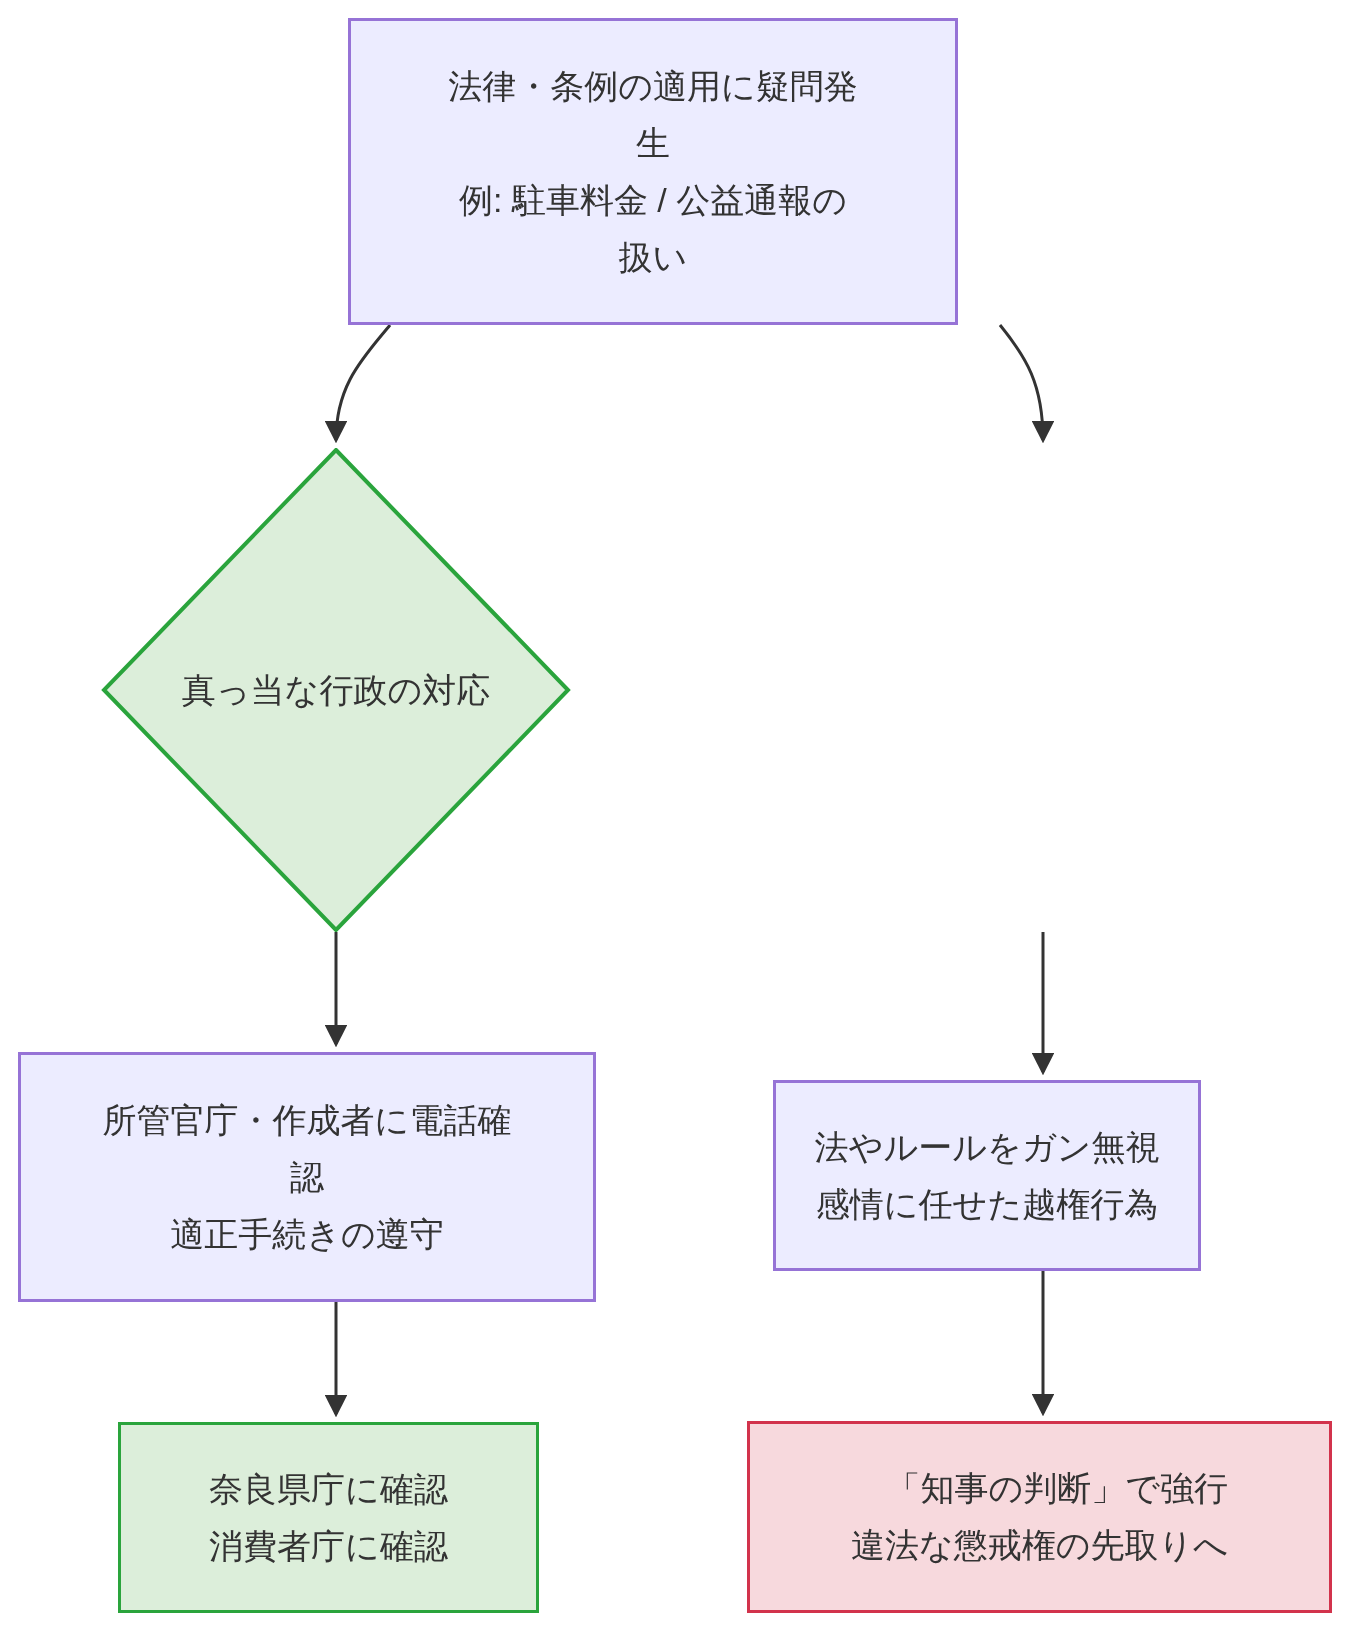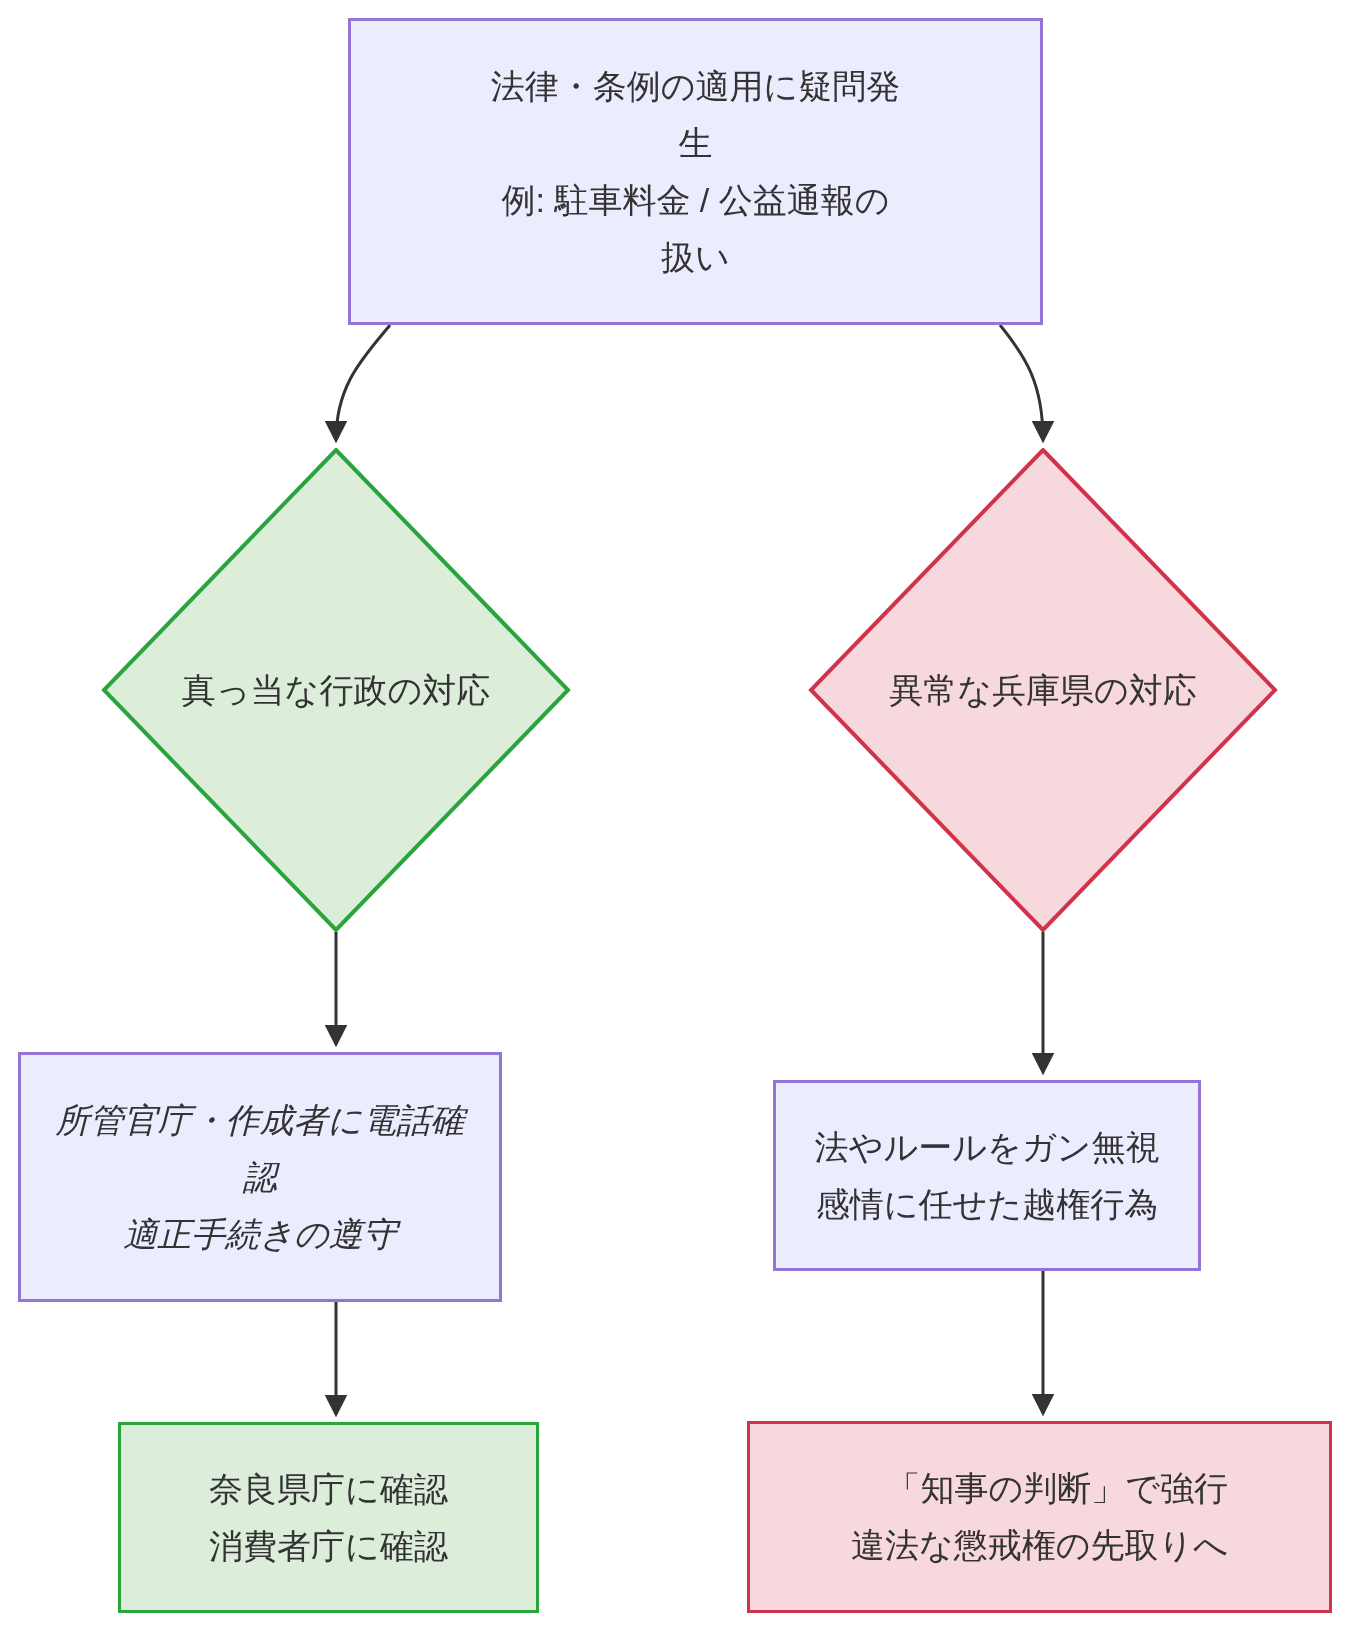--- a/index.html
+++ b/index.html
@@ -54,42 +54,36 @@
       </marker>
     </defs>
     <path class="edge" d="M390,325 C364,357 336,384 336,440" marker-end="url(#arrowhead)"></path>
     <path class="edge" d="M1000,325 C1026,357 1043,384 1043,440" marker-end="url(#arrowhead)"></path>
     <path class="edge" d="M336,932 L336,1044" marker-end="url(#arrowhead)"></path>
     <path class="edge" d="M1043,932 L1043,1072" marker-end="url(#arrowhead)"></path>
     <path class="edge" d="M336,1302 L336,1414" marker-end="url(#arrowhead)"></path>
     <path class="edge" d="M1043,1271 L1043,1413" marker-end="url(#arrowhead)"></path>
   </svg>
 
-  <div class="node rect neutral" style="left:348px;top:18px;width:695px;height:307px;">
+  <div class="node rect neutral" style="left:348px;top:18px;width:610px;height:307px;">
     <div class="label">法律・条例の適用に疑問発
 生
 例: 駐車料金 / 公益通報の
 扱い</div>
   </div>
 
   <div class="node diamond good" style="left:101px;top:448px;width:470px;height:484px;">
     <svg viewBox="0 0 470 484" preserveAspectRatio="none">
       <polygon points="235,2 467,242 235,482 3,242"></polygon>
     </svg>
     <div class="label">真っ当な行政の対応</div>
   </div>
 
-  <div class="node diamond bad" style="left:808px;top:448px;width:470px;height:484px;">
-    <svg viewBox="0 0 470 484" preserveAspectRatio="none">
-      <polygon points="235,2 467,242 235,482 3,242"></polygon>
-    </svg>
-    <div class="label">異常な兵庫県の対応</div>
-  </div>
 
-  <div class="node rect neutral" style="left:18px;top:1052px;width:484px;height:250px;font-style:italic;">
+  <div class="node rect neutral" style="left:18px;top:1052px;width:578px;height:250px;">
     <div class="label">所管官庁・作成者に電話確
 認
 適正手続きの遵守</div>
   </div>
 
   <div class="node rect neutral" style="left:773px;top:1080px;width:428px;height:191px;">
     <div class="label">法やルールをガン無視
 感情に任せた越権行為</div>
   </div>
 

